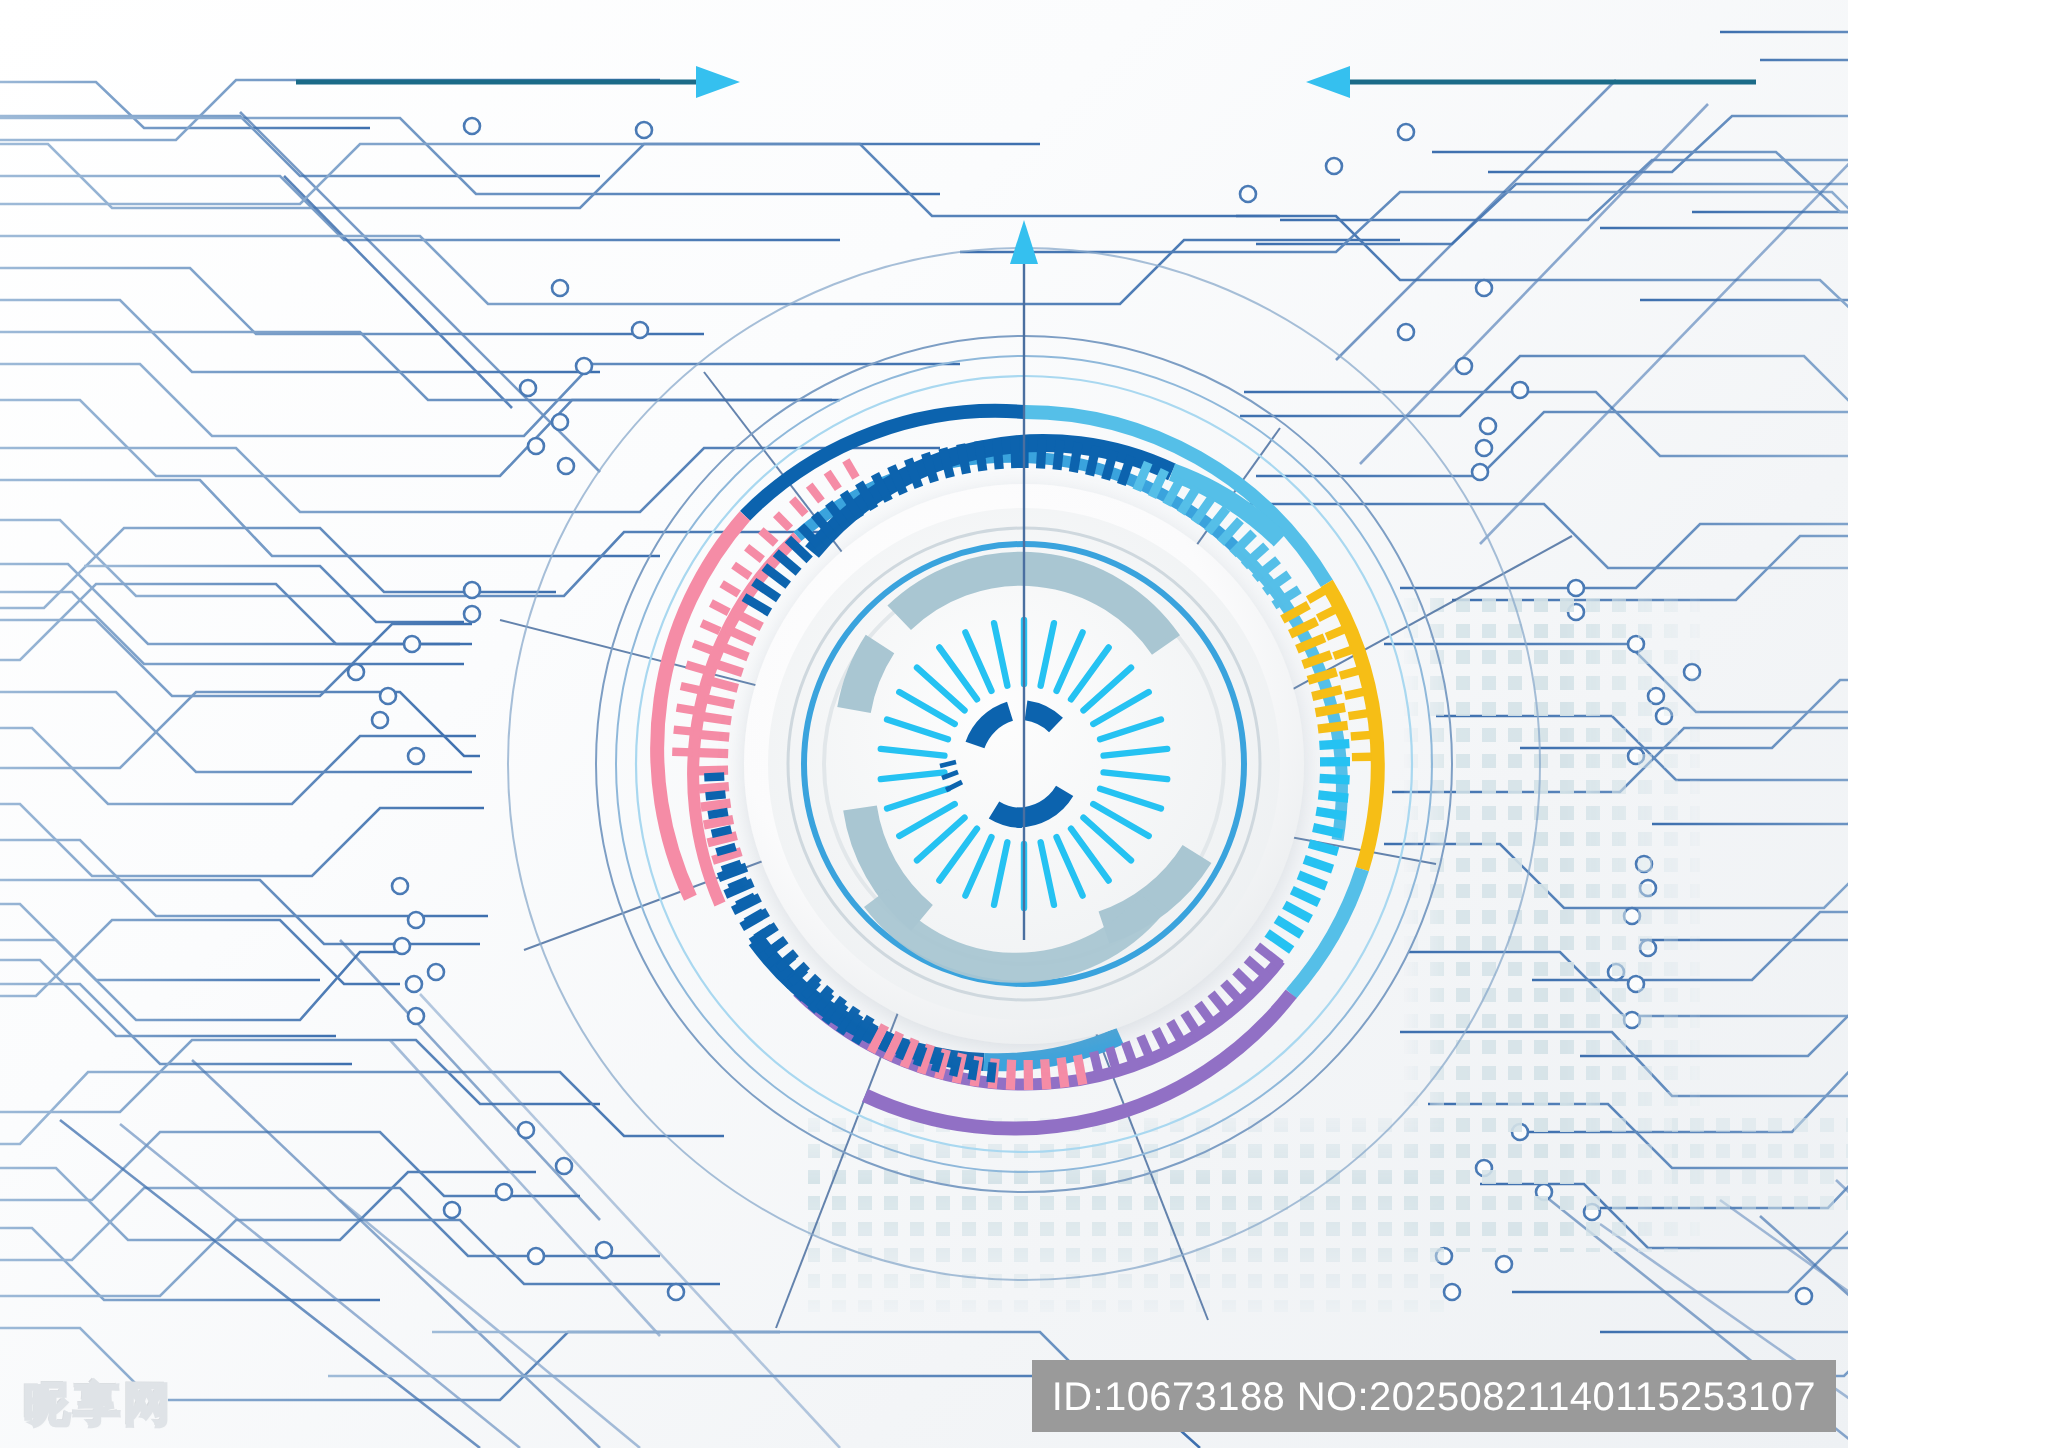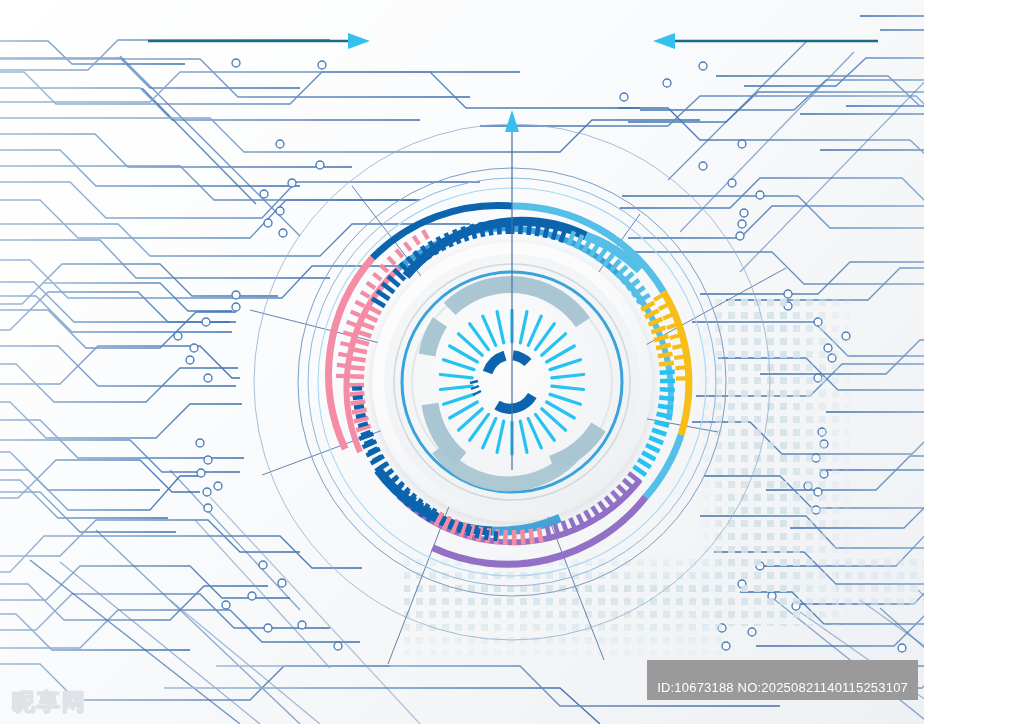--- a/index.html
+++ b/index.html
@@ -18,24 +18,24 @@
     letter-spacing:.5px;
     text-shadow:1px 1px 0 #f7f8f9, -1px -1px 0 #d7dade;
     user-select:none;
   }
   .wm-left .cn-box{
     font-style:normal;font-size:23px;letter-spacing:2px;
     color:#f2f4f6;
     -webkit-text-stroke:1.5px #dfe3e7;
   }
   .wm-right{
-    position:absolute;right:6px;bottom:24px;
+    position:absolute;right:6px;bottom:8px;
     background:#9a9a9a;color:#ffffff;
-    font-size:13px;letter-spacing:.2px;
-    padding:20px 10px 5px 10px;
+    font-size:20px;letter-spacing:.2px;
+    padding:8px 10px 5px 10px;
     white-space:nowrap;
     user-select:none;
   }
 </style>
 </head>
 <body>
 
 <div id="stage">
 
   <svg class="svg-layer" width="1024" height="724" viewBox="0 0 1024 724">

